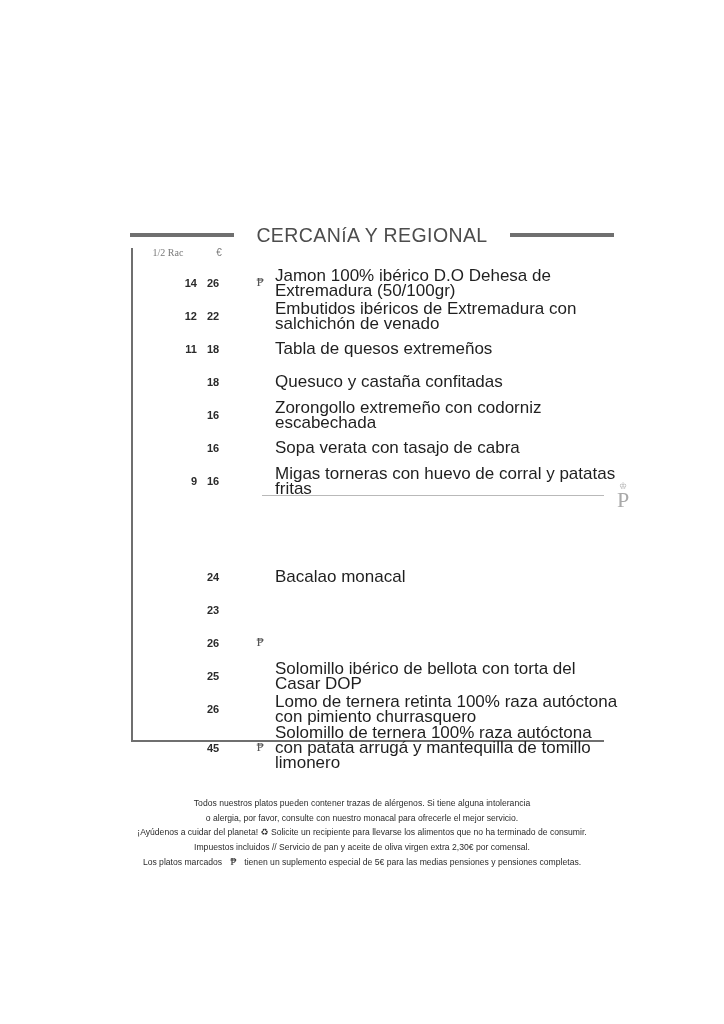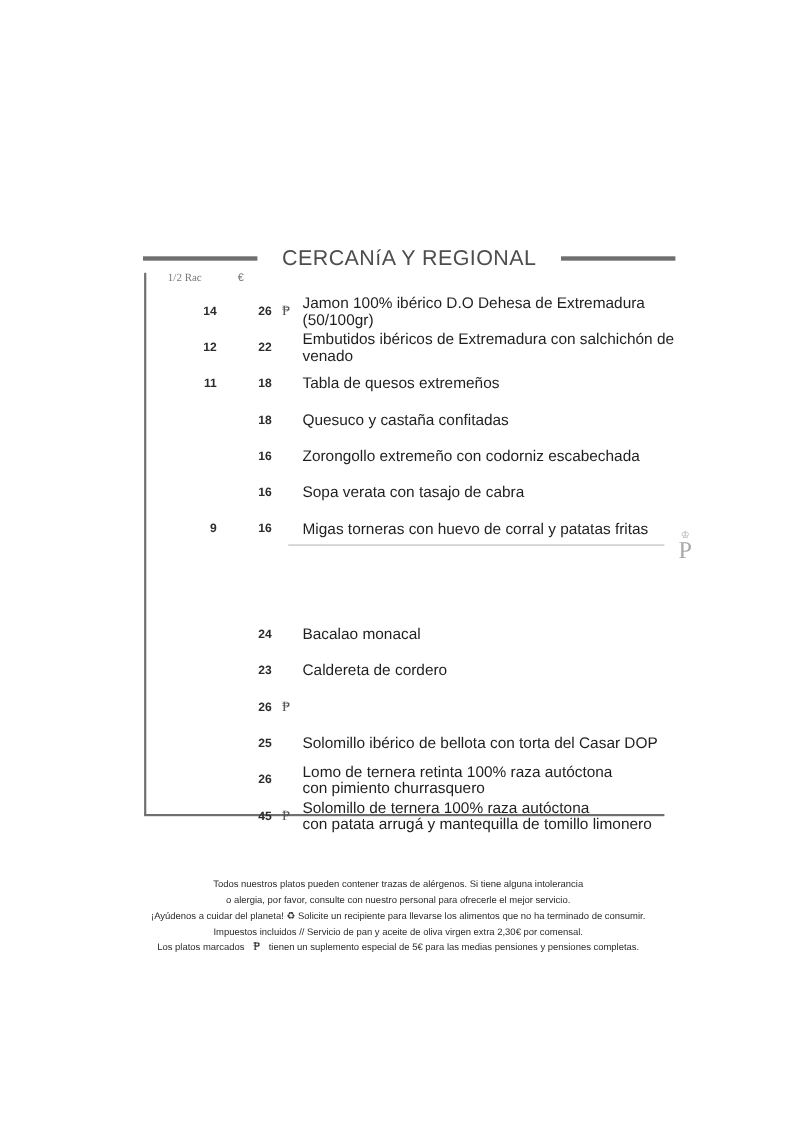--- a/index.html
+++ b/index.html
@@ -110,21 +110,21 @@
     flex: 0 0 58px;
     text-align: right;
     font-size: 11px;
     font-weight: bold;
     color: #2b2b2b;
     margin-left: 8px;
   }
   .c-price {
     width: 40px;
     flex: 0 0 40px;
-    text-align: right;
+    text-align: left;
     font-size: 11px;
     font-weight: bold;
     color: #2b2b2b;
     margin-left: 10px;
   }
   .c-mark {
     width: 26px;
     flex: 0 0 26px;
     text-align: center;
     font-size: 13px;
@@ -132,21 +132,21 @@
     line-height: 1;
     padding-bottom: 2px;
   }
   .c-mark .glyph {
     display: inline-block;
     font-family: "Liberation Serif", serif;
     font-size: 13px;
   }
   .c-desc {
     flex: 1 1 auto;
-    font-size: 14px;
+    font-size: 17px;
     color: #1f1f1f;
     line-height: 15px;
     padding-left: 2px;
   }
   .c-desc .l2 { display: block; }
 
   
   .mid-sep {
     position: absolute;
     left: 262px;
@@ -280,23 +280,20 @@
       <div class="c-mark"></div>
       <div class="c-desc">
         <span>Bacalao monacal</span>
       </div>
     </div>
 
     <div class="item">
       <div class="c-half"></div>
       <div class="c-price">23</div>
       <div class="c-mark"></div>
-      <div class="c-desc">
-        <span>Caldereta de cordero</span>
-      </div>
     </div>
 
     <div class="item">
       <div class="c-half"></div>
       <div class="c-price">26</div>
       <div class="c-mark"><span class="glyph">₱</span></div>
     </div>
 
     <div class="item">
       <div class="c-half"></div>
@@ -331,19 +328,19 @@
 
   <div class="mid-sep"></div>
 
   <div class="watermark">
     <span class="crown">♔</span>
     <span class="letter">P</span>
   </div>
 
   <div class="footnotes">
     <span class="fn">Todos nuestros platos pueden contener trazas de alérgenos.  Si tiene alguna intolerancia</span>
-    <span class="fn">o alergia, por favor, consulte con nuestro personal para ofrecerle el mejor servicio.</span>
+    <span class="fn">o alergia, por favor, consulte con nuestro monacal para ofrecerle el mejor servicio.</span>
     <span class="fn"><span>¡Ayúdenos a cuidar del planeta! </span><span class="recycle">♻</span><span> Solicite un recipiente para llevarse los alimentos que no ha terminado de consumir.</span></span>
     <span class="fn">Impuestos incluidos // Servicio de pan y aceite de oliva virgen extra 2,30€ por comensal.</span>
     <span class="fn"><span>Los platos marcados</span><span class="glyph-inline">₱</span><span>tienen un suplemento especial de 5€ para las medias pensiones y pensiones completas.</span></span>
   </div>
 
 </div>
 
 </body></html>

